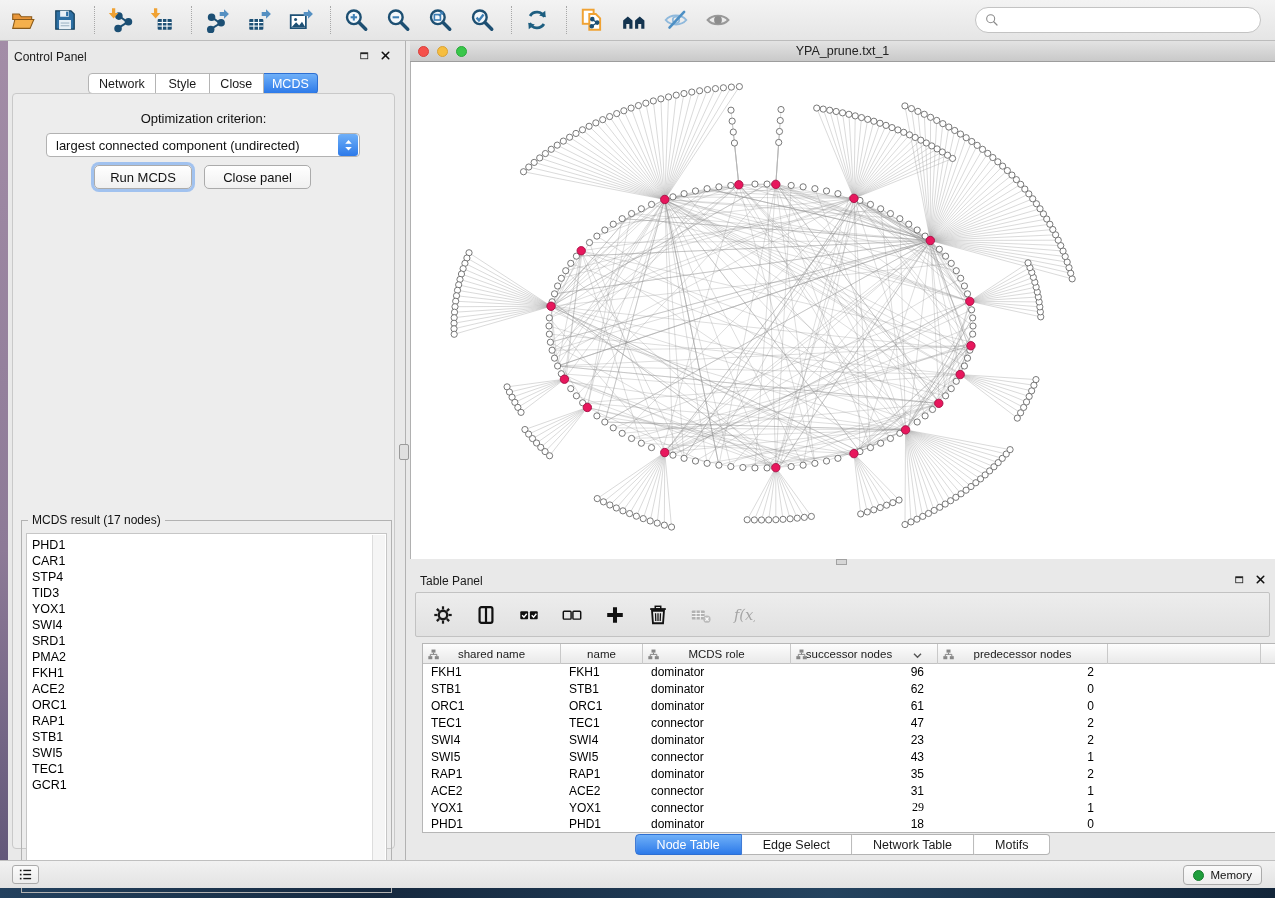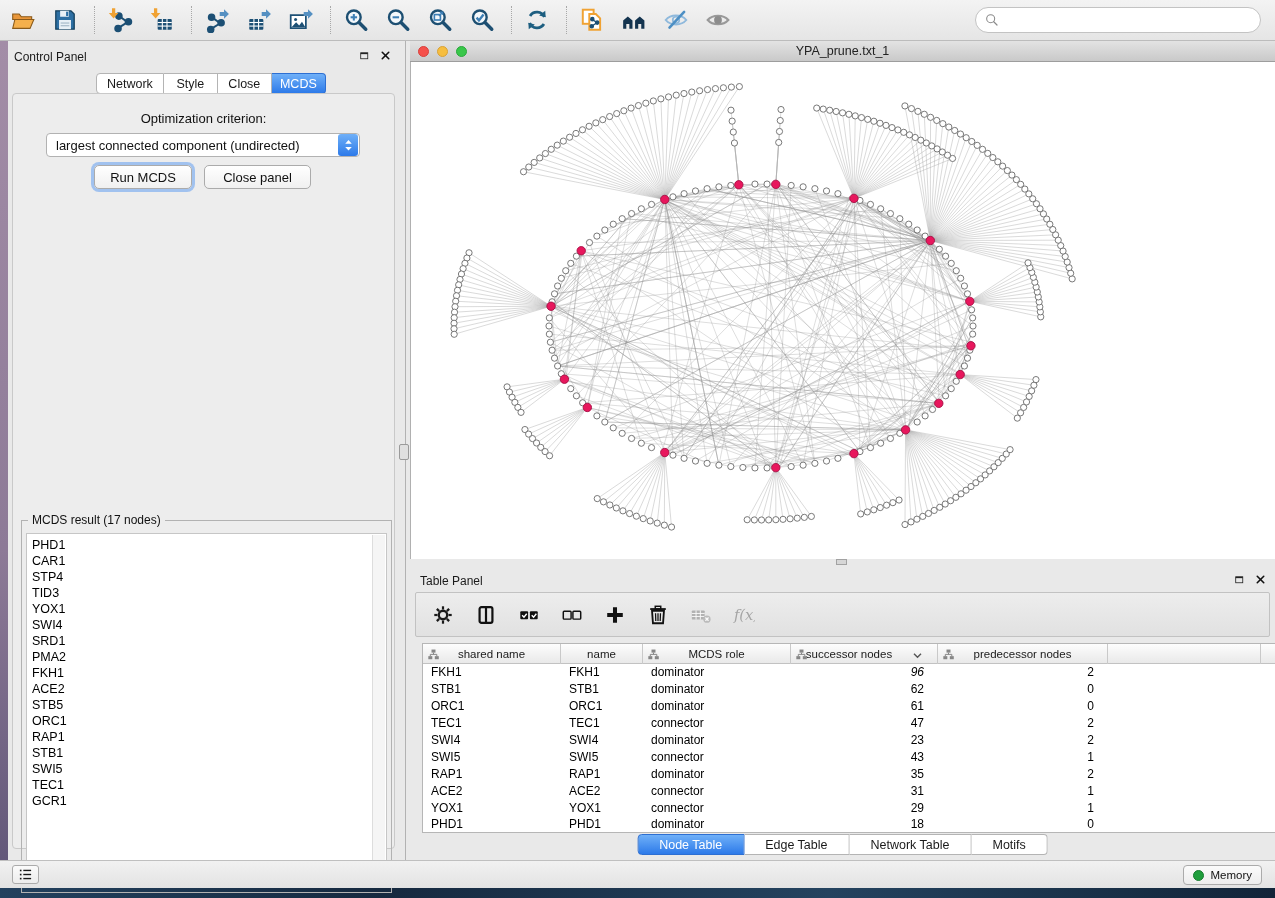--- a/index.html
+++ b/index.html
@@ -30,21 +30,21 @@
   .win-btns { position:absolute; right:8px; top:7px; display:flex; gap:7px; }
   .win-btn { width:14px; height:14px; display:flex; align-items:center; justify-content:center; }
 
   .seg-group { display:flex; }
   .seg { height:21px; line-height:20px; background:#fff; border:1px solid #b4b4b4; border-left:none;
     font-size:12.5px; color:#1a1a1a; text-align:center; padding:0 4px; }
   .seg:first-child { border-left:1px solid #b4b4b4; border-radius:4px 0 0 4px; }
   .seg:last-child { border-radius:0 4px 4px 0; }
   .seg.selected { background:linear-gradient(#6fb0f8,#2d7ae9); color:#fff; border-color:#2d6fd2; }
 
-  #cp-tabs { position:absolute; left:88px; top:32px; }
+  #cp-tabs { position:absolute; left:80px; top:32px; }
   #cp-tabs .seg { min-width:54px; }
 
   #cp-content { position:absolute; left:4px; top:52px; width:383px; height:756px;
     background:#ededed; border:1px solid #c9c9c9; border-radius:4px; }
   #opt-label { position:absolute; left:0; right:0; top:17px; text-align:center; font-size:13px; color:#111; }
   #criterion-select { position:absolute; left:33px; top:39px; width:314px; height:24px; background:#fff;
     border:1px solid #b2b2b2; border-radius:4px; display:flex; align-items:center; }
   #criterion-select .val { flex:1; font-size:13px; color:#111; padding-left:9px; white-space:nowrap; }
   #criterion-select .stepper { width:20px; height:22px; margin-right:1px; border-radius:3px;
     background:linear-gradient(#6fb0f8,#2d7ae9); display:flex; align-items:center; justify-content:center; }
@@ -376,21 +376,20 @@
         <div class="list-item">PHD1</div>
             <div class="list-item">CAR1</div>
             <div class="list-item">STP4</div>
             <div class="list-item">TID3</div>
             <div class="list-item">YOX1</div>
             <div class="list-item">SWI4</div>
             <div class="list-item">SRD1</div>
             <div class="list-item">PMA2</div>
             <div class="list-item">FKH1</div>
             <div class="list-item">ACE2</div>
-            <div class="list-item">STB5</div>
             <div class="list-item">ORC1</div>
             <div class="list-item">RAP1</div>
             <div class="list-item">STB1</div>
             <div class="list-item">SWI5</div>
             <div class="list-item">TEC1</div>
             <div class="list-item">GCR1</div>
           </div>
       </div>
     </div>
   </div>
@@ -1400,21 +1399,21 @@
           </div>
           <div class="th" style="width: 153px;">
             <span></span>
           </div>
         </div>
       <div id="tbl-body">
           <div class="tr">
             <div class="td" style="width: 138px;">FKH1</div>
             <div class="td" style="width: 82px;">FKH1</div>
             <div class="td" style="width: 148px;">dominator</div>
-            <div class="td num" style="width: 147px; font-style: italic;">96</div>
+            <div class="td num" style="width: 147px;">96</div>
             <div class="td num" style="width: 170px;">2</div>
           </div>
           <div class="tr">
             <div class="td" style="width: 138px;">STB1</div>
             <div class="td" style="width: 82px;">STB1</div>
             <div class="td" style="width: 148px;">dominator</div>
             <div class="td num" style="width: 147px;">62</div>
             <div class="td num" style="width: 170px;">0</div>
           </div>
           <div class="tr">
@@ -1456,38 +1455,38 @@
             <div class="td" style="width: 138px;">ACE2</div>
             <div class="td" style="width: 82px;">ACE2</div>
             <div class="td" style="width: 148px;">connector</div>
             <div class="td num" style="width: 147px;">31</div>
             <div class="td num" style="width: 170px;">1</div>
           </div>
           <div class="tr">
             <div class="td" style="width: 138px;">YOX1</div>
             <div class="td" style="width: 82px;">YOX1</div>
             <div class="td" style="width: 148px;">connector</div>
-            <div class="td num" style="width: 147px;">29</div>
+            <div class="td num" style="width: 147px; font-family: Liberation Serif, serif;">29</div>
             <div class="td num" style="width: 170px;">1</div>
           </div>
           <div class="tr">
             <div class="td" style="width: 138px;">PHD1</div>
             <div class="td" style="width: 82px;">PHD1</div>
             <div class="td" style="width: 148px;">dominator</div>
             <div class="td num" style="width: 147px;">18</div>
             <div class="td num" style="width: 170px;">0</div>
           </div>
         </div>
       <div id="tbl-scroll">
         <div id="tbl-thumb"></div>
       </div>
     </div>
     <div id="tbl-tabs" class="seg-group">
         <div class="seg selected">Node Table</div>
-        <div class="seg">Edge Table</div>
+        <div class="seg">Edge Select</div>
         <div class="seg">Network Table</div>
         <div class="seg">Motifs</div>
       </div>
   </div>
 
   <div id="status-bar">
     <div id="taskmgr-btn">
       <span id="list-ic"><span><svg width="15" height="15" viewBox="0 0 24 24">
               <g stroke="#1a1a1a" stroke-width="2.2">
                 <line x1="8.5" y1="5.5" x2="21" y2="5.5"></line>

